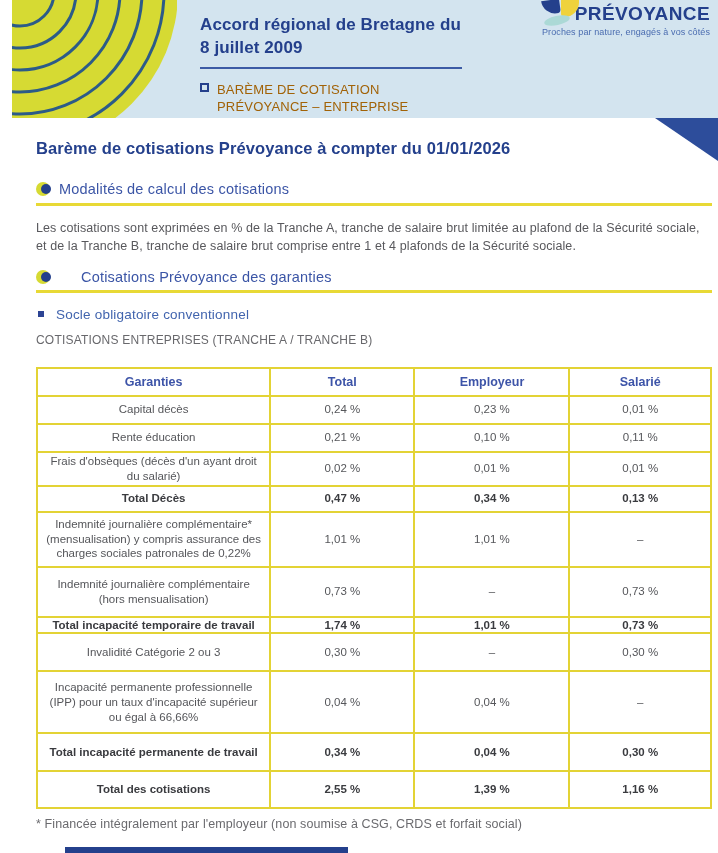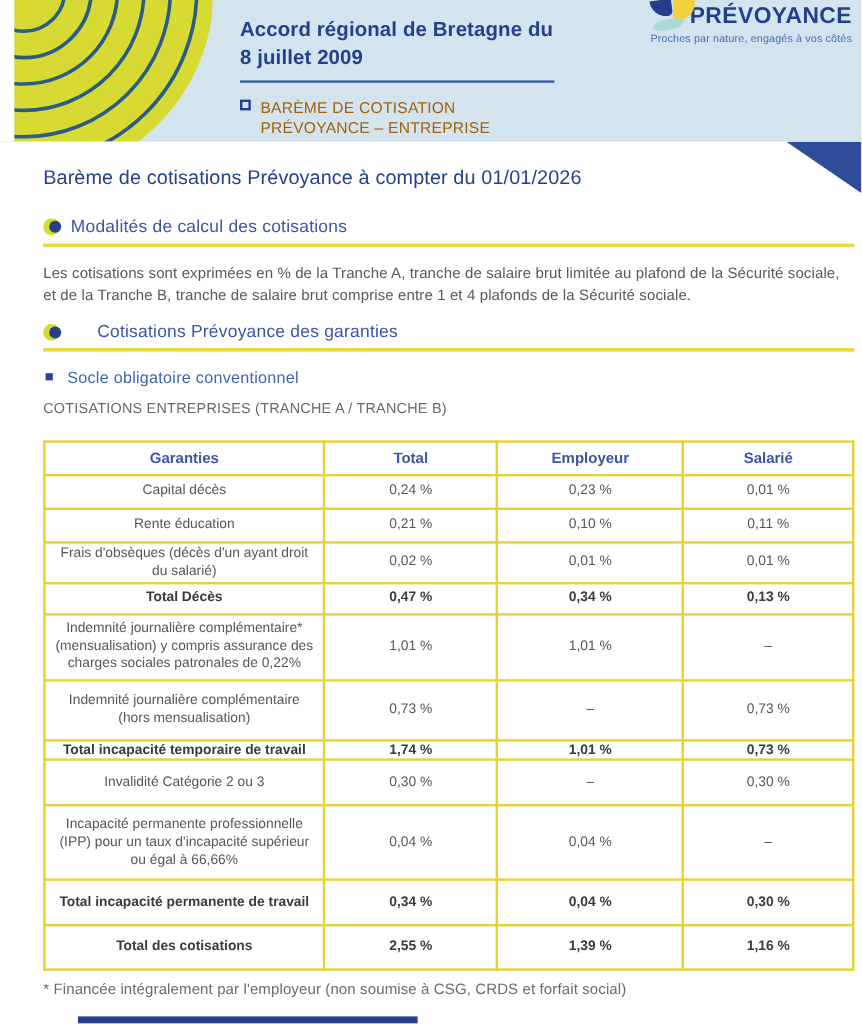--- a/index.html
+++ b/index.html
@@ -33,21 +33,21 @@
   .logo-tagline { color:#4a6cb0; font-size:9px; margin-top:2px; letter-spacing:.1px; }
 
   
   .corner-triangle {
     position:absolute; left:655px; top:118px; width:63px; height:43px;
     background:#2d4d9b; clip-path:polygon(0 0, 100% 0, 100% 100%);
   }
 
   
   .content { margin-left:36px; width:676px; }
-  .page-title { margin-top:21px; color:#24408c; font-weight:normal; font-size:16.5px; letter-spacing:.1px; }
+  .page-title { margin-top:21px; color:#24408c; font-weight:bold; font-size:16.5px; letter-spacing:.1px; }
 
   .section-head { display:flex; align-items:center; }
   .s1 { margin-top:23px;align-items:flex-end; }
   .s2 { margin-top:13px;gap:22px; }
   .bullet-icon { position:relative; width:15px; height:15px; flex:none; margin-right:8px; }
   .bullet-icon .lime { position:absolute; left:0; top:0; width:14px; height:14px; background:#d6da33; border-radius:50%; }
   .bullet-icon .dot { position:absolute; left:5px; top:2px; width:10px; height:10px; background:#24408c; border-radius:50%; }
   .section-title { color:#3b55a6; font-size:14.5px; letter-spacing:.2px; }
   .yellow-rule { height:2.5px; background:#e8d935; margin-top:6px; }
   .yellow-rule.r2 { margin-top:5px; }

